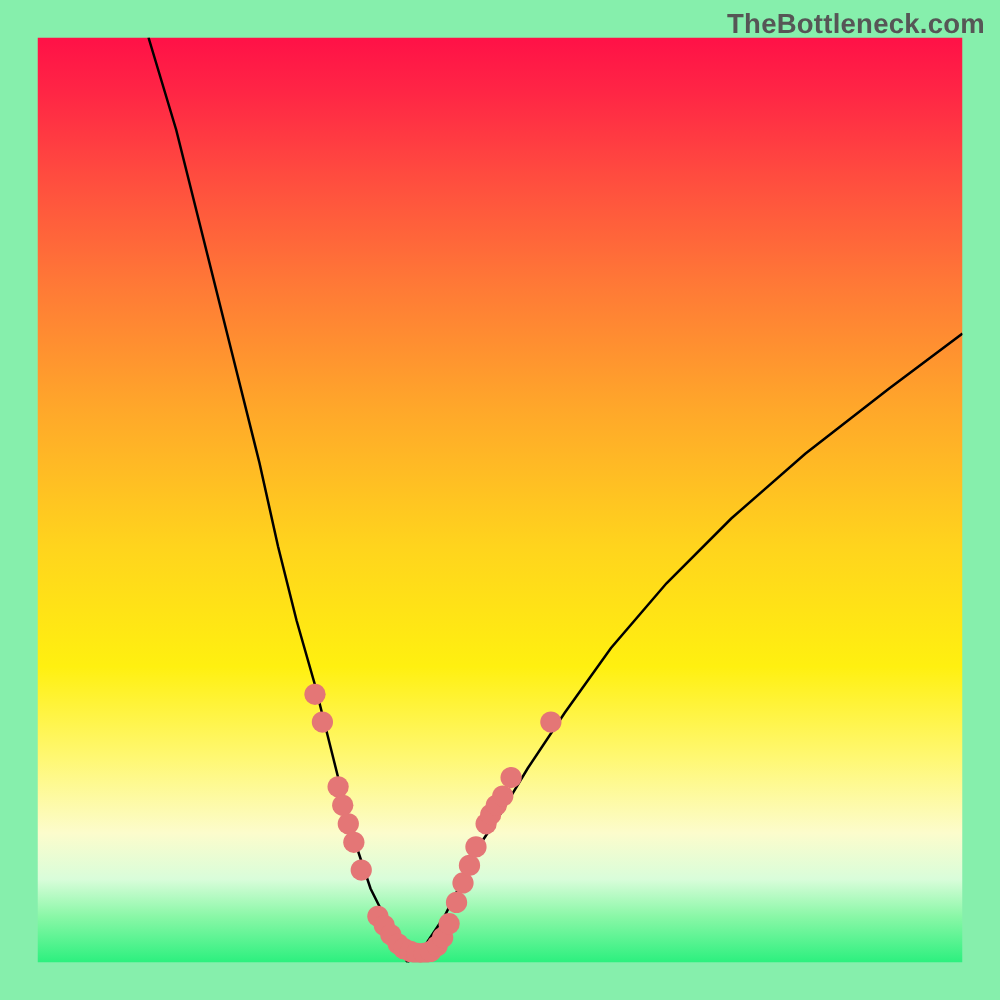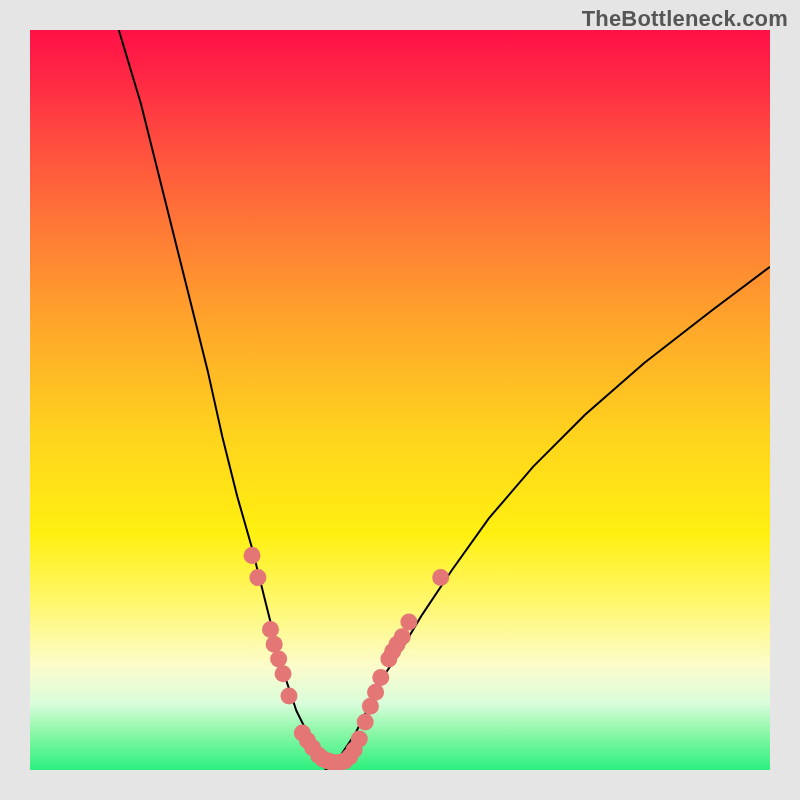--- a/index.html
+++ b/index.html
@@ -1,21 +1,21 @@
 <!DOCTYPE html>
 <html><head>
 <meta charset="utf-8">
 <style>
   * { margin: 0; padding: 0; box-sizing: border-box; }
   html, body { width: 800px; height: 800px; overflow: hidden; background: #000; }
   .frame {
     position: relative;
     width: 800px;
     height: 800px;
-    background: #e5e5e5;
+    background: #86efac;
   }
   .attribution {
     position: absolute;
     top: 6px;
     right: 12px;
     font-family: Arial, Helvetica, sans-serif;
     font-size: 22px;
     font-weight: 600;
     color: #565656;
     letter-spacing: 0.2px;

